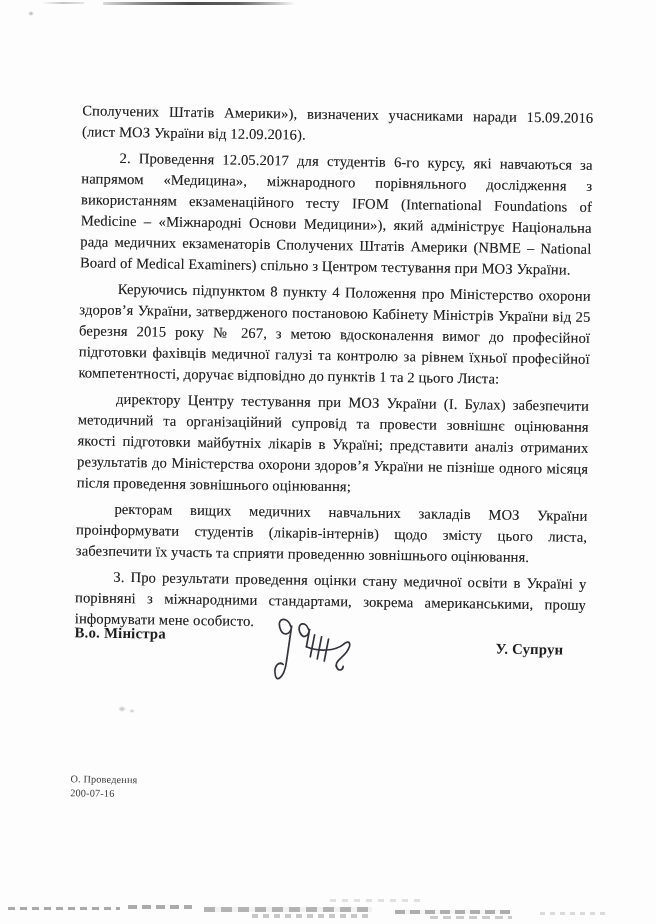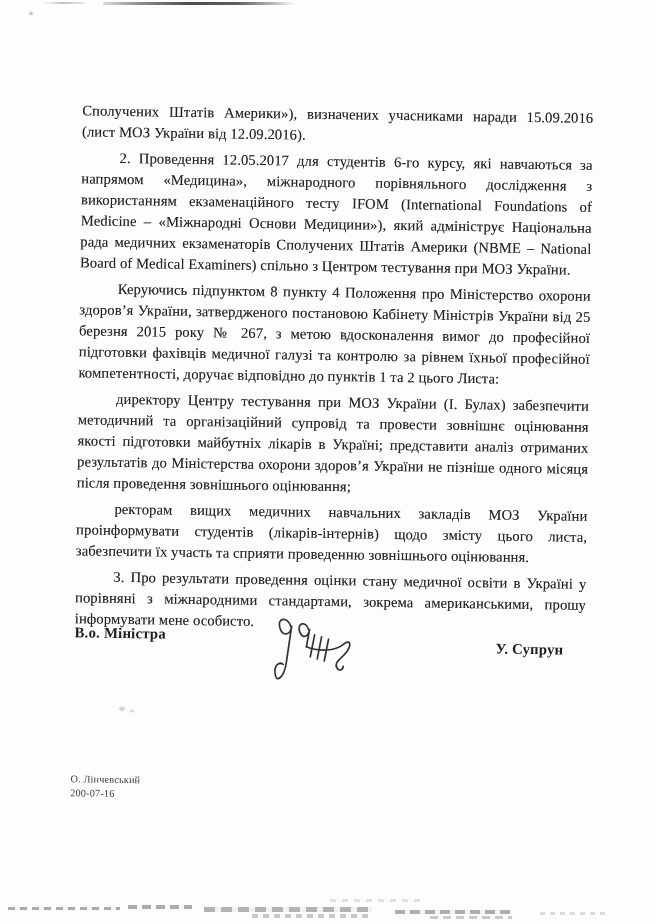--- a/index.html
+++ b/index.html
@@ -146,21 +146,21 @@
             <path d="M61,23 L57,45"></path>
             <path d="M68,25 L64,47"></path>
             <path d="M46,33 C58,38 75,37 83,30 C89,25 92,29 86,38 C81,45 73,48 77,54 C79,57 83,56 83,52"></path>
           </g>
         </svg>
       </span>
       <span class="sig-name">У. Супрун</span>
     </div>
 
     <div class="footer">
-      <div>О. Лінчевський</div>
+      <div>О. Проведення</div>
       <div>200-07-16</div>
     </div>
 
   </div>
 
   <div class="artifact top-edge-1"></div>
   <div class="artifact top-edge-2"></div>
   <div class="artifact corner-mark"></div>
   <div class="artifact mid-smudge"></div>
   <div class="artifact noise n1"></div>

